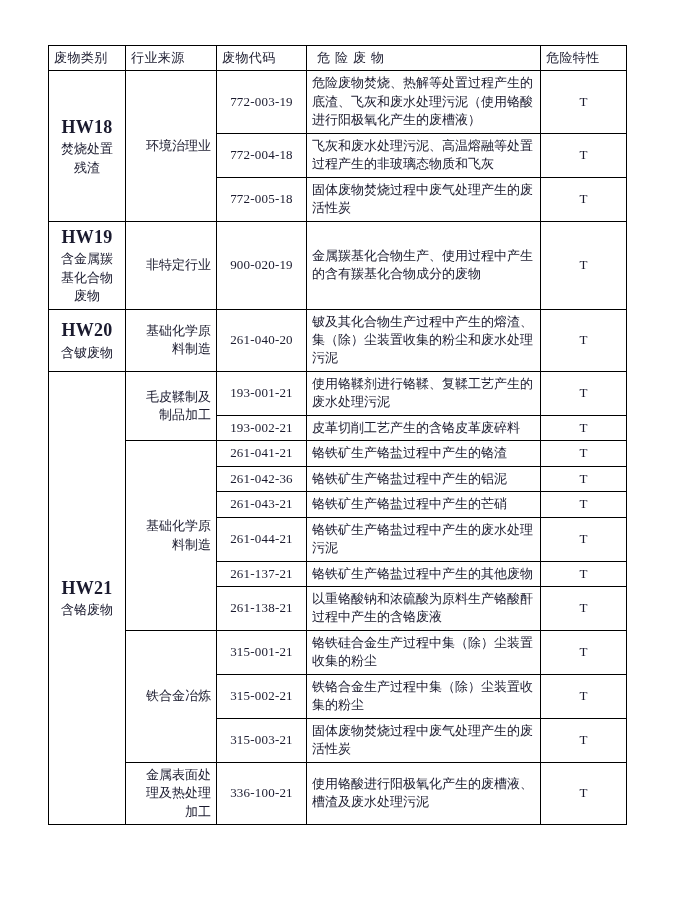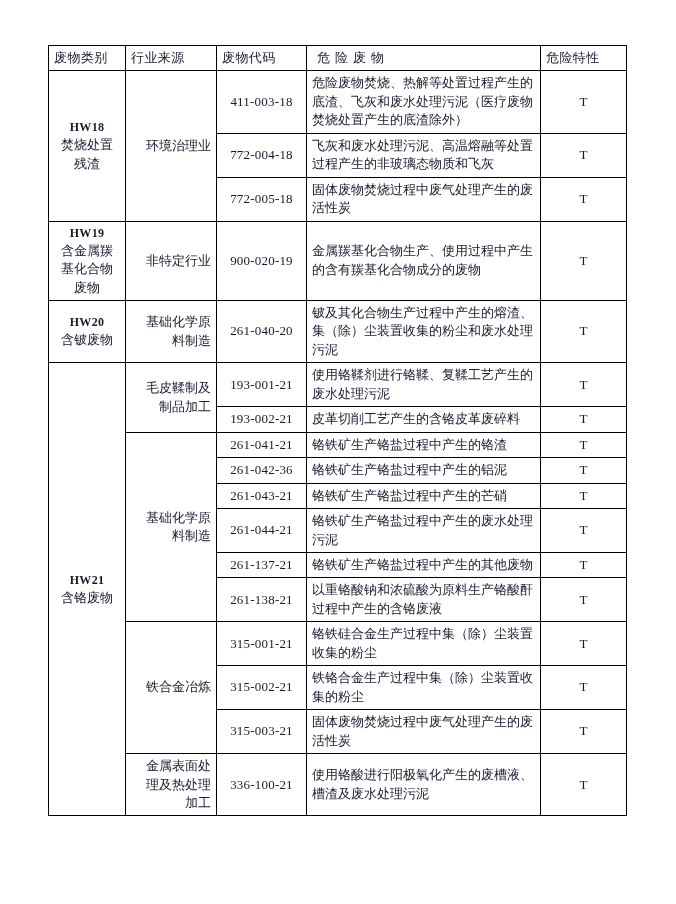--- a/index.html
+++ b/index.html
@@ -55,21 +55,21 @@
     text-indent: 5px;
   }
   td.cat-cell {
     text-align: center;
     line-height: 1.5;
     font-size: 12.6px;
   }
   td.cat-cell .hw-id {
     font-family: "Liberation Serif", serif;
     font-weight: bold;
-    font-size: 12px;
+    font-size: 18px;
     letter-spacing: 0.3px;
   }
   td.ind-cell {
     text-align: right;
     line-height: 1.5;
     font-size: 12.8px;
   }
   td.code-cell {
     text-align: center;
     font-family: "Liberation Serif", serif;
@@ -107,22 +107,22 @@
         <td>行业来源</td>
         <td>废物代码</td>
         <td class="waste-head">危险废物</td>
         <td>危险特性</td>
       </tr>
     </thead>
     <tbody id="table-body">
         <tr>
           <td class="cat-cell" rowspan="3"><span class="hw-id nowrap-id">HW18</span><span>焚烧处置<br>残渣</span></td>
           <td class="ind-cell" rowspan="3">环境治理业</td>
-          <td class="code-cell">411-003-18</td>
-          <td class="waste-cell">危险废物焚烧、热解等处置过程产生的底渣、飞灰和废水处理污泥（医疗废物焚烧处置产生的底渣除外）</td>
+          <td class="code-cell">772-003-19</td>
+          <td class="waste-cell">危险废物焚烧、热解等处置过程产生的底渣、飞灰和废水处理污泥（使用铬酸进行阳极氧化产生的废槽液）</td>
           <td class="haz-cell">T</td>
         </tr>
         <tr>
           <td class="code-cell">772-004-18</td>
           <td class="waste-cell">飞灰和废水处理污泥、高温熔融等处置过程产生的非玻璃态物质和飞灰</td>
           <td class="haz-cell">T</td>
         </tr>
         <tr>
           <td class="code-cell">772-005-18</td>
           <td class="waste-cell">固体废物焚烧过程中废气处理产生的废活性炭</td>

